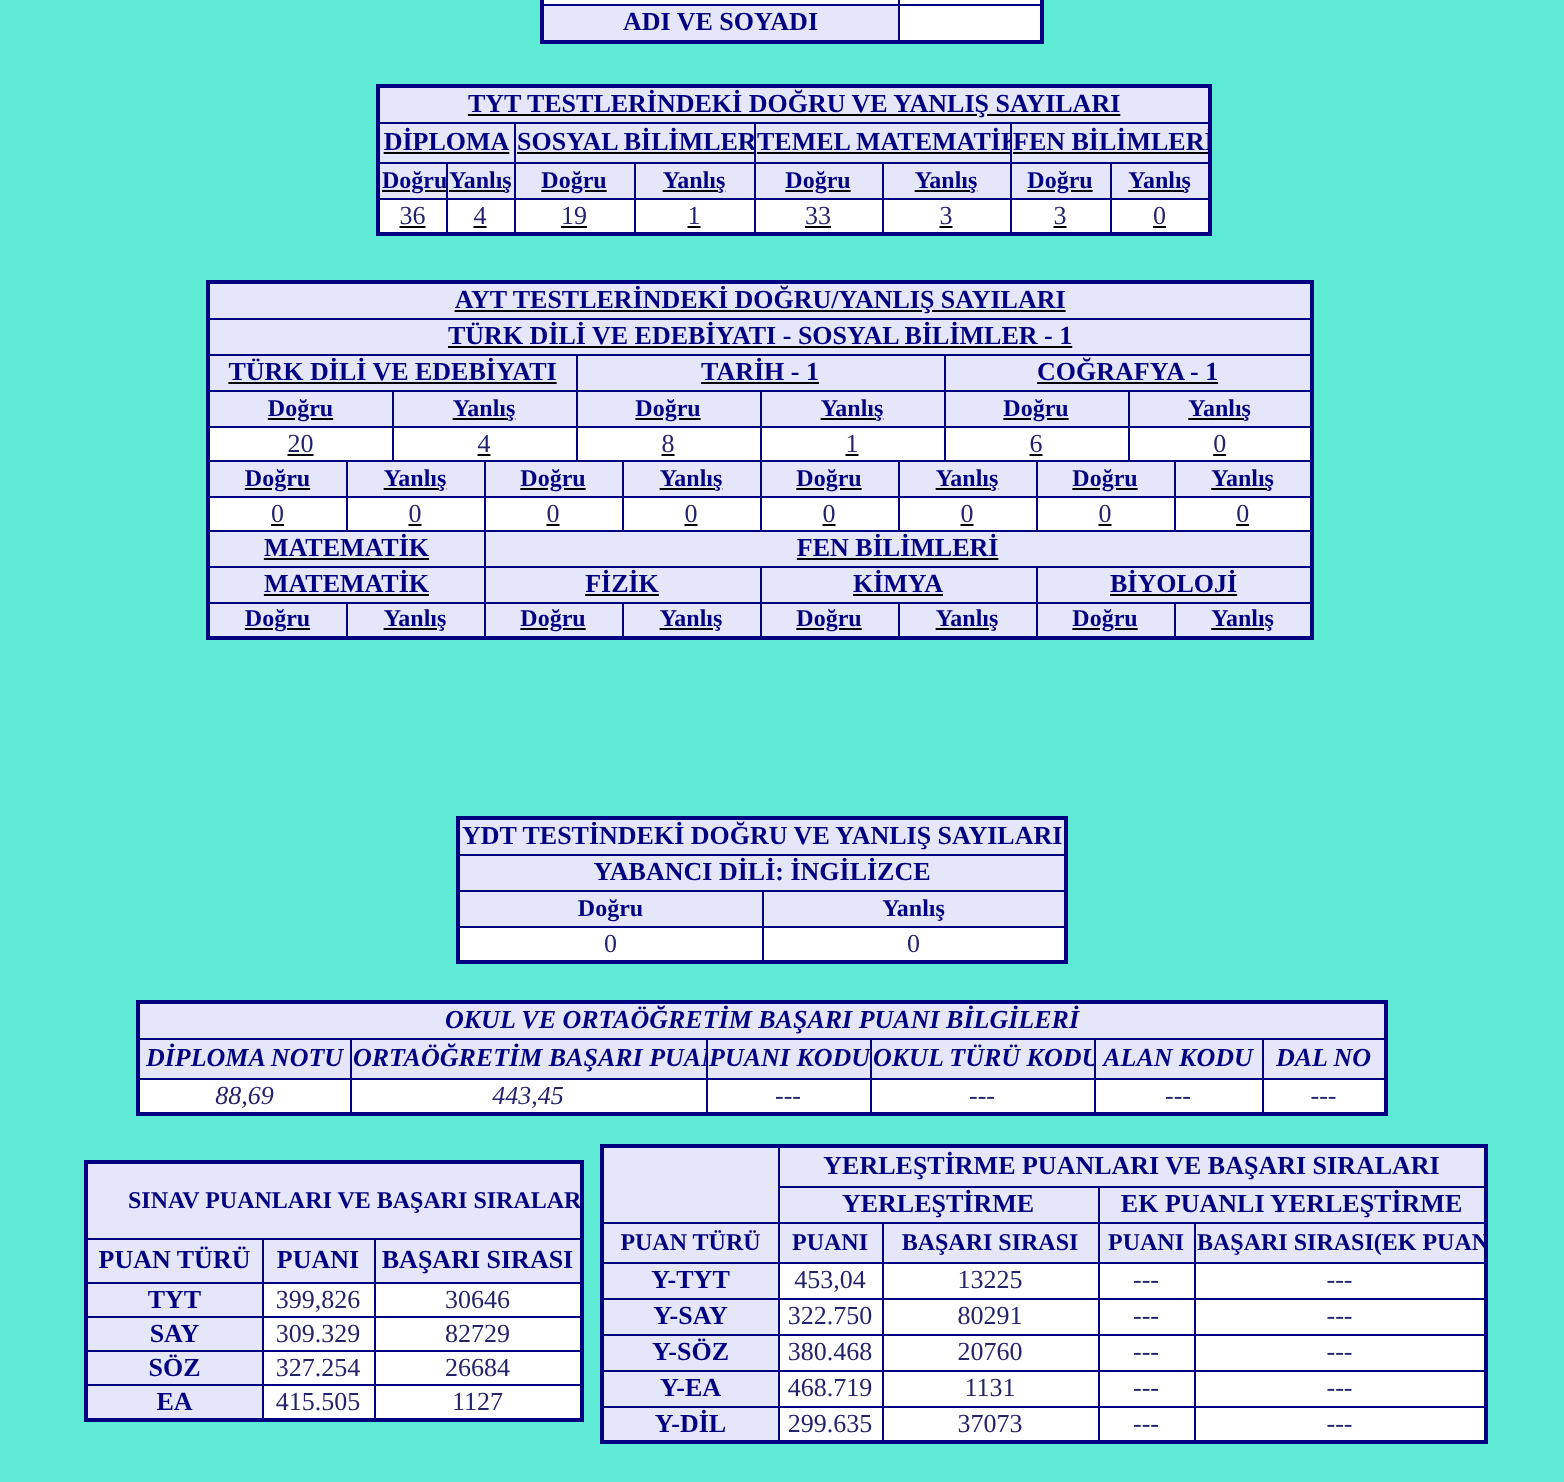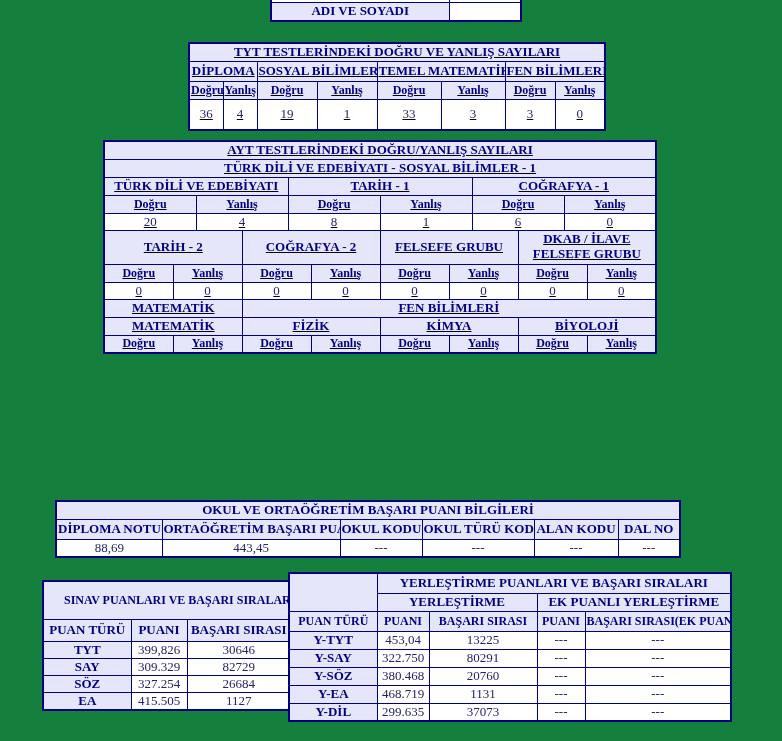--- a/index.html
+++ b/index.html
@@ -1,17 +1,17 @@
 <!DOCTYPE html>
 <html><head>
 <meta charset="utf-8">
 <style>
   html,body{margin:0;padding:0;background:#ffffff;}
   .sheet{
-    position:relative;width:782px;height:741px;background:#15803d;
+    position:relative;width:782px;height:741px;background:#5eead4;
     overflow:hidden;
     font-family:"Liberation Serif","DejaVu Serif",serif;
   }
   table{
     position:absolute;border-collapse:collapse;table-layout:fixed;
     border:2px solid #000080;background:#ffffff;
   }
   td{
     border:1px solid #000080;background:#E6E6FA;color:#000080;
     font-weight:bold;font-size:13px;text-align:center;vertical-align:middle;
@@ -20,23 +20,23 @@
   td.val{background:#ffffff;font-weight:normal;color:#23236b;font-size:13px;}
   td.small{font-size:12px;}
   td.wrap{white-space:normal;line-height:1.15;}
   td.blank{background:#ffffff;}
   td.fs12{font-size:12px;padding-left:20px;}
   
   #name-table{left:270px;top:-15px;width:250px;}
   #tyt-table{left:188px;top:42px;width:416px;text-decoration:underline;}
   #ayt-table{left:103px;top:140px;width:552px;text-decoration:underline;}
   #ydt-table{left:228px;top:408px;width:304px;}
-  #okul-table{left:55px;top:500px;width:624px;}
+  #okul-table{left:68px;top:500px;width:624px;font-style:italic;}
   #sinav-table{left:42px;top:580px;width:248px;}
-  #yer-table{left:288px;top:572px;width:442px;}
+  #yer-table{left:300px;top:572px;width:442px;}
 </style>
 </head>
 <body>
 
 <div class="sheet">
 
   <table id="name-table">
     <colgroup>
         <col style="width:178px">
         <col style="width:72px">
@@ -77,21 +77,21 @@
     <tr style="height:18px">
       <td class="small">Doğru</td>
       <td class="small">Yanlış</td>
       <td class="small">Doğru</td>
       <td class="small">Yanlış</td>
       <td class="small">Doğru</td>
       <td class="small">Yanlış</td>
       <td class="small">Doğru</td>
       <td class="small">Yanlış</td>
     </tr>
-    <tr style="height:31px">
+    <tr style="height:17px">
       <td class="val">36</td>
       <td class="val">4</td>
       <td class="val">19</td>
       <td class="val">1</td>
       <td class="val">33</td>
       <td class="val">3</td>
       <td class="val">3</td>
       <td class="val">0</td>
     </tr>
   </tbody>
@@ -122,26 +122,20 @@
       <td colspan="4" class="small">Yanlış</td>
     </tr>
     <tr style="height:16px">
       <td colspan="4" class="val">20</td>
       <td colspan="4" class="val">4</td>
       <td colspan="4" class="val">8</td>
       <td colspan="4" class="val">1</td>
       <td colspan="4" class="val">6</td>
       <td colspan="4" class="val">0</td>
     </tr>
-    <tr style="height:34px">
-      <td colspan="6">TARİH - 2</td>
-      <td colspan="6">COĞRAFYA - 2</td>
-      <td colspan="6">FELSEFE GRUBU</td>
-      <td colspan="6" class="wrap">DKAB / İLAVE FELSEFE GRUBU</td>
-    </tr>
     <tr style="height:18px">
       <td colspan="3" class="small">Doğru</td>
       <td colspan="3" class="small">Yanlış</td>
       <td colspan="3" class="small">Doğru</td>
       <td colspan="3" class="small">Yanlış</td>
       <td colspan="3" class="small">Doğru</td>
       <td colspan="3" class="small">Yanlış</td>
       <td colspan="3" class="small">Doğru</td>
       <td colspan="3" class="small">Yanlış</td>
     </tr>
@@ -171,38 +165,60 @@
       <td colspan="3" class="small">Doğru</td>
       <td colspan="3" class="small">Yanlış</td>
       <td colspan="3" class="small">Doğru</td>
       <td colspan="3" class="small">Yanlış</td>
       <td colspan="3" class="small">Doğru</td>
       <td colspan="3" class="small">Yanlış</td>
     </tr>
   </tbody>
     </table>
 
+  <table id="ydt-table">
+    <colgroup>
+        <col style="width:152px">
+        <col style="width:152px">
+      </colgroup>
+    <tbody>
+        <tr style="height:18px">
+      <td colspan="2">YDT TESTİNDEKİ DOĞRU VE YANLIŞ SAYILARI</td>
+    </tr>
+    <tr style="height:18px">
+      <td colspan="2">YABANCI DİLİ: İNGİLİZCE</td>
+    </tr>
+    <tr style="height:18px">
+      <td class="small">Doğru</td>
+      <td class="small">Yanlış</td>
+    </tr>
+    <tr style="height:16px">
+      <td class="val">0</td>
+      <td class="val">0</td>
+    </tr>
+  </tbody>
+    </table>
 
   <table id="okul-table">
     <colgroup>
       <col style="width:106px">
         <col style="width:178px">
         <col style="width:82px">
       <col style="width:112px">
         <col style="width:84px">
         <col style="width:62px">
     </colgroup>
     <tbody>
         <tr style="height:18px">
       <td colspan="6">OKUL VE ORTAÖĞRETİM BAŞARI PUANI BİLGİLERİ</td>
     </tr>
     <tr style="height:20px">
       <td>DİPLOMA NOTU</td>
       <td>ORTAÖĞRETİM BAŞARI PUANI</td>
-      <td>OKUL KODU</td>
+      <td>PUANI KODU</td>
       <td>OKUL TÜRÜ KODU</td>
       <td>ALAN KODU</td>
       <td>DAL NO</td>
     </tr>
     <tr style="height:17px">
       <td class="val">88,69</td>
       <td class="val">443,45</td>
       <td class="val">---</td>
       <td class="val">---</td>
       <td class="val">---</td>

